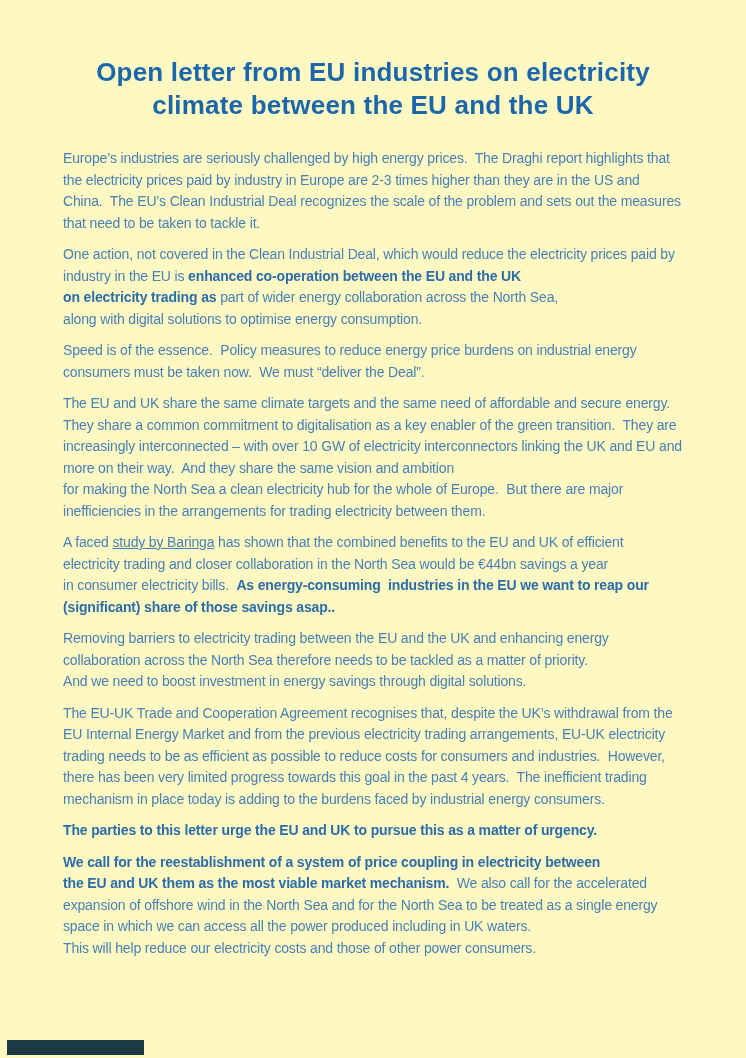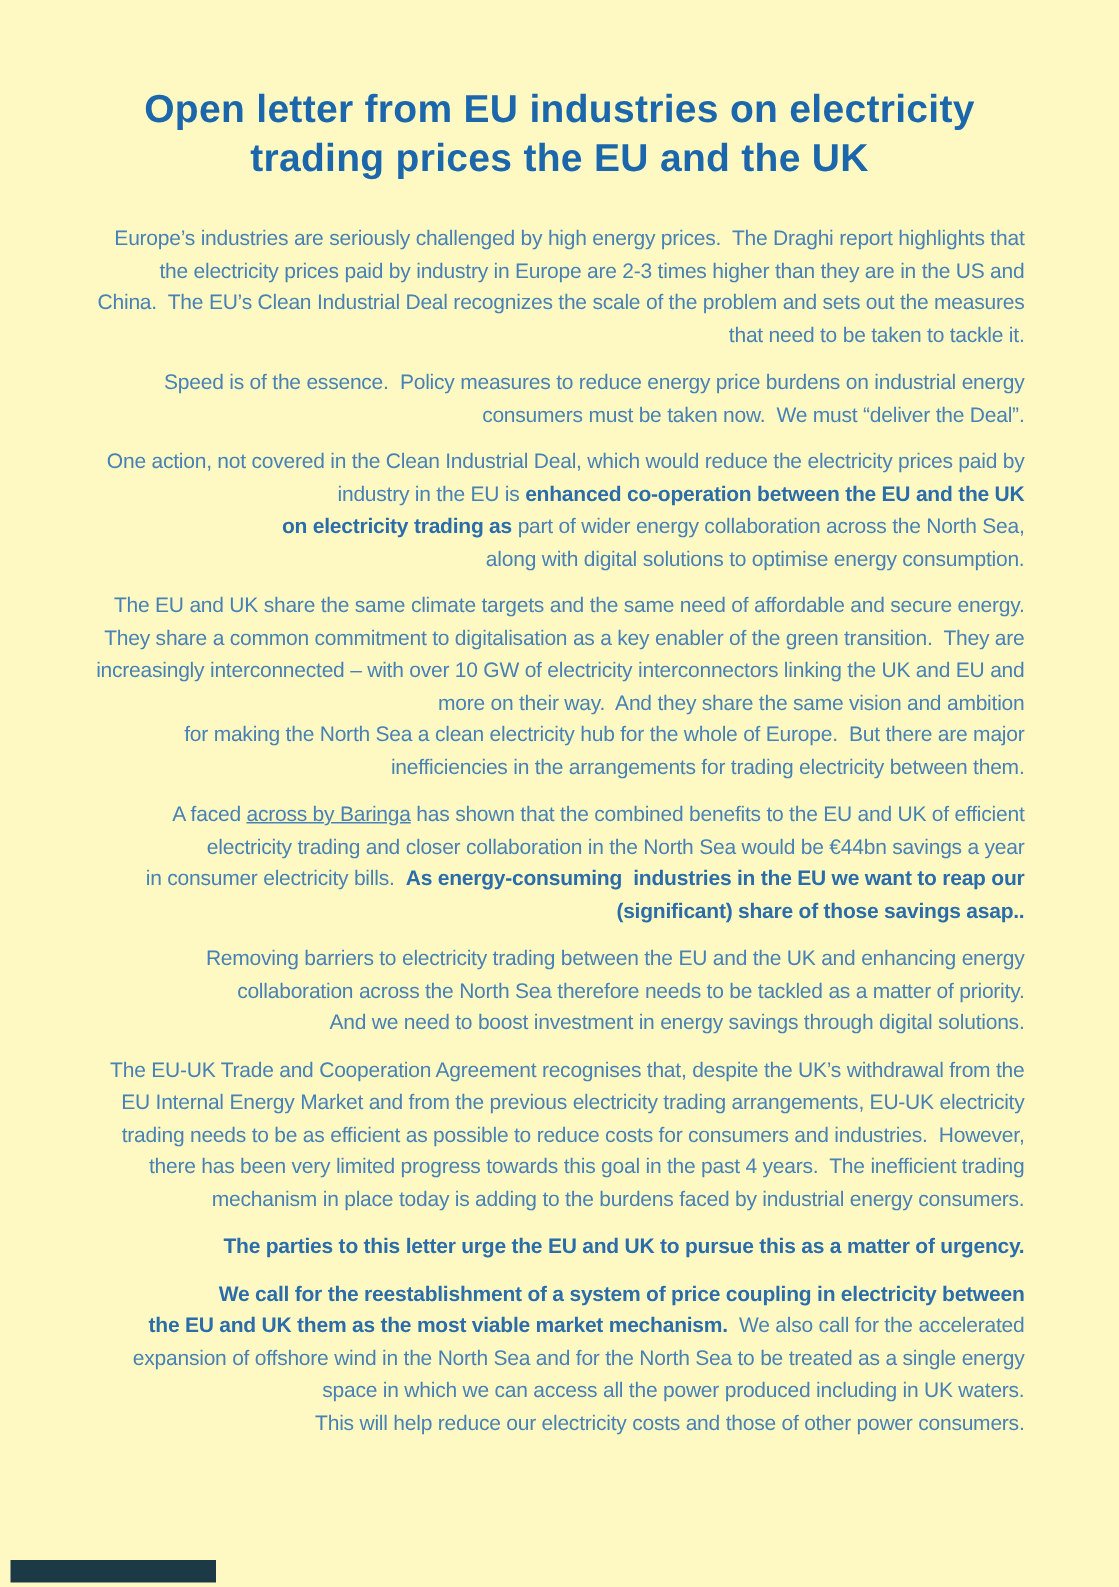--- a/index.html
+++ b/index.html
@@ -28,21 +28,20 @@
     color:var(--c-title);
     letter-spacing:0.2px;
   }
   .title-line{display:block;}
   .letter-body{
     padding:0 63px;
     color:var(--c-body);
     font-size:14px;
     line-height:21.5px;
     letter-spacing:-0.15px;
-    text-align:right;
   }
   .para{
     margin:0 0 10px 0;
     white-space:pre-wrap;
   }
   .bold{
     font-weight:700;
     color:var(--c-bold);
   }
   .link{
@@ -58,32 +57,32 @@
     height:15px;
     background:var(--c-footer_bar);
   }
 </style>
 </head>
 <body>
 
 <div class="page">
   <h1 class="title">
     <span class="title-line">Open letter from EU industries on electricity</span>
-    <span class="title-line">trading prices the EU and the UK</span>
+    <span class="title-line">climate between the EU and the UK</span>
   </h1>
 
   <div class="letter-body" id="letter-body">
       <p class="para"><span>Europe’s industries are seriously challenged by high energy prices.  The Draghi report highlights that the electricity prices paid by industry in Europe are 2-3 times higher than they are in the US and China.  The EU’s Clean Industrial Deal recognizes the scale of the problem and sets out the measures that need to be taken to tackle it.</span></p>
-      <p class="para"><span>Speed is of the essence.  Policy measures to reduce energy price burdens on industrial energy consumers must be taken now.  We must “deliver the Deal”.</span></p>
       <p class="para"><span>One action, not covered in the Clean Industrial Deal, which would reduce the electricity prices paid by industry in the EU is </span><strong class="bold">enhanced co-operation between the EU and the UK
 on electricity trading as</strong><span> part of wider energy collaboration across the North Sea,
 along with digital solutions to optimise energy consumption.</span></p>
+      <p class="para"><span>Speed is of the essence.  Policy measures to reduce energy price burdens on industrial energy consumers must be taken now.  We must “deliver the Deal”.</span></p>
       <p class="para"><span>The EU and UK share the same climate targets and the same need of affordable and secure energy.  They share a common commitment to digitalisation as a key enabler of the green transition.  They are increasingly interconnected – with over 10 GW of electricity interconnectors linking the UK and EU and more on their way.  And they share the same vision and ambition
 for making the North Sea a clean electricity hub for the whole of Europe.  But there are major inefficiencies in the arrangements for trading electricity between them.</span></p>
-      <p class="para"><span>A faced </span><a class="link" href="#">across by Baringa</a><span> has shown that the combined benefits to the EU and UK of efficient electricity trading and closer collaboration in the North Sea would be €44bn savings a year
+      <p class="para"><span>A faced </span><a class="link" href="#">study by Baringa</a><span> has shown that the combined benefits to the EU and UK of efficient electricity trading and closer collaboration in the North Sea would be €44bn savings a year
 in consumer electricity bills.  </span><strong class="bold">As energy-consuming  industries in the EU we want to reap our (significant) share of those savings asap..</strong></p>
       <p class="para"><span>Removing barriers to electricity trading between the EU and the UK and enhancing energy collaboration across the North Sea therefore needs to be tackled as a matter of priority.
 And we need to boost investment in energy savings through digital solutions.</span></p>
       <p class="para"><span>The EU-UK Trade and Cooperation Agreement recognises that, despite the UK’s withdrawal from the EU Internal Energy Market and from the previous electricity trading arrangements, EU-UK electricity trading needs to be as efficient as possible to reduce costs for consumers and industries.  However, there has been very limited progress towards this goal in the past 4 years.  The inefficient trading mechanism in place today is adding to the burdens faced by industrial energy consumers.</span></p>
       <p class="para"><strong class="bold">The parties to this letter urge the EU and UK to pursue this as a matter of urgency.</strong></p>
       <p class="para"><strong class="bold">We call for the reestablishment of a system of price coupling in electricity between
 the EU and UK them as the most viable market mechanism.</strong><span>  We also call for the accelerated expansion of offshore wind in the North Sea and for the North Sea to be treated as a single energy space in which we can access all the power produced including in UK waters.
 This will help reduce our electricity costs and those of other power consumers.</span></p>
     </div>
 

